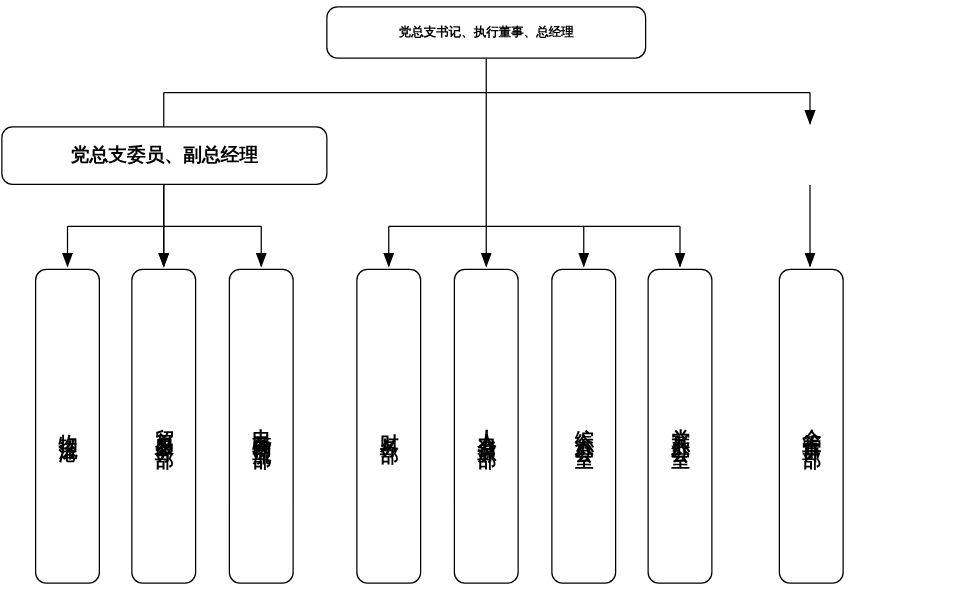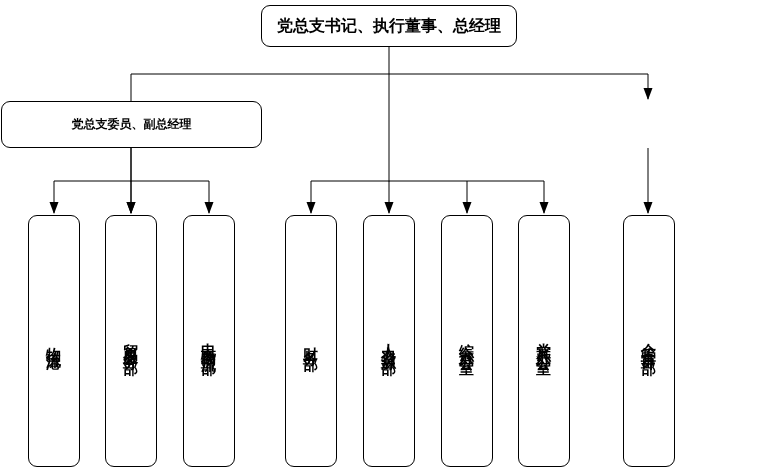--- a/index.html
+++ b/index.html
@@ -8,22 +8,22 @@
     font-family:"Liberation Sans","DejaVu Sans",sans-serif; color:#000;
     overflow:hidden;
   }
   .connectors { position:absolute; left:0; top:0; pointer-events:none; }
   .node {
     position:absolute; box-sizing:border-box;
     border:1.5px solid #000; border-radius:9px; background:#fff;
     display:flex; align-items:center; justify-content:center;
     font-weight:bold; white-space:nowrap;
   }
-  .node-top  { left:261px; top:5px;  width:256px; height:42px; font-size:16px; }
-  .node-l2   { top:101px; height:47px; font-size:12px; }
+  .node-top  { left:261px; top:5px;  width:256px; height:42px; font-size:10px; }
+  .node-l2   { top:101px; height:47px; font-size:15px; }
   .l2-left   { left:1px;   width:261px; }
   .l2-right  { left:512px; width:260px; }
   .dept      { top:215px; width:52px; height:252px; font-size:15px; }
   .vtext {
     writing-mode:vertical-rl; text-orientation:upright;
     letter-spacing:4px; line-height:1;
   }
   .d1 { left:28px; }  .d2 { left:105px; } .d3 { left:183px; } .d4 { left:285px; }
   .d5 { left:363px; } .d6 { left:441px; } .d7 { left:518px; } .d8 { left:623px; }
 </style>

